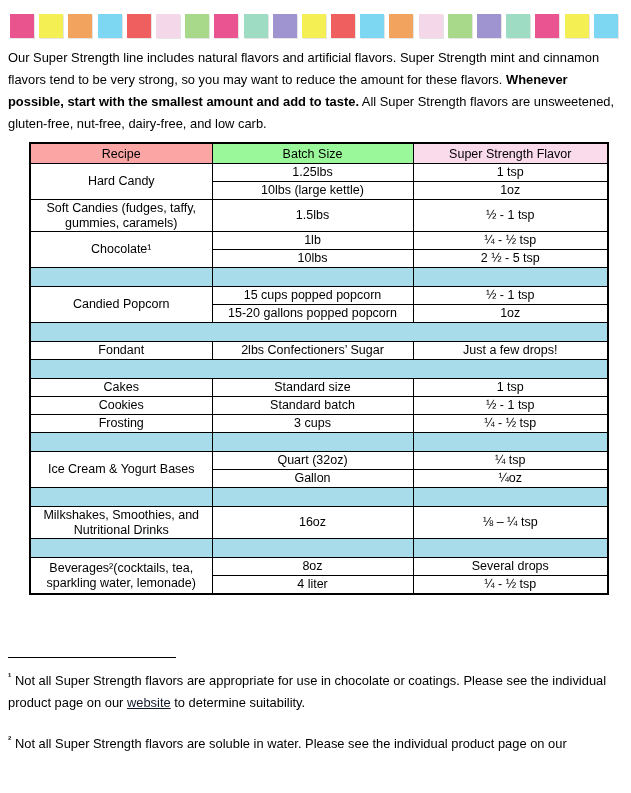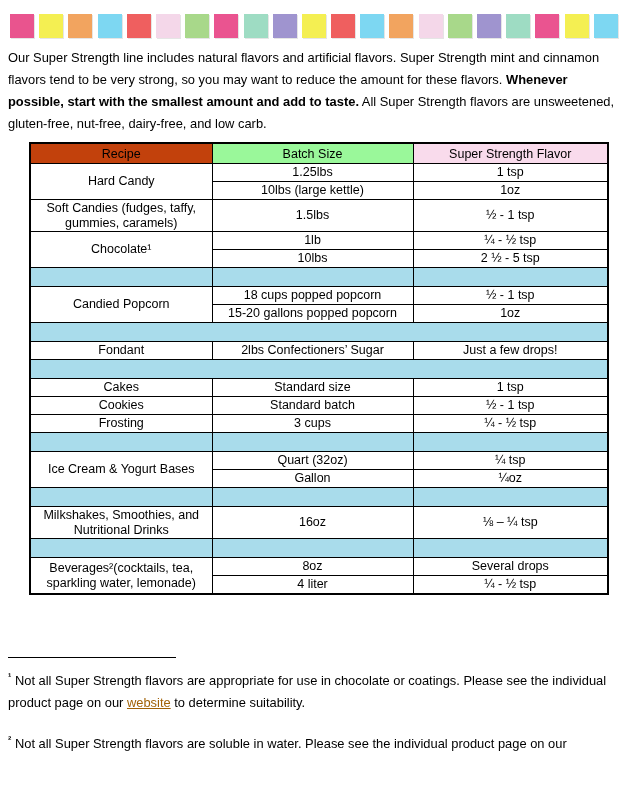--- a/index.html
+++ b/index.html
@@ -58,21 +58,21 @@
   <p class="intro"><span>Our Super Strength line includes natural flavors and artificial flavors. Super Strength mint and cinnamon flavors tend to be very strong, so you may want to reduce the amount for these flavors. </span><b>Whenever possible, start with the smallest amount and add to taste.</b><span> All Super Strength flavors are unsweetened, gluten-free, nut-free, dairy-free, and low carb.</span></p>
 
   <table>
     <colgroup>
       <col style="width:182px">
         <col style="width:201px">
         <col style="width:195px">
     </colgroup>
     <thead>
       <tr>
-          <th style="background: #c2410c;">Recipe</th>
+          <th style="background: #fca5a5;">Recipe</th>
           <th style="background: rgb(154, 248, 154);">Batch Size</th>
           <th style="background: rgb(249, 219, 236);">Super Strength Flavor</th>
         </tr>
     </thead>
     <tbody>
         <tr>
           <td rowspan="2">Hard Candy</td>
           <td>1.25lbs</td>
           <td>1 tsp</td>
         </tr>
@@ -94,21 +94,21 @@
           <td>10lbs</td>
           <td>2 ½ - 5 tsp</td>
         </tr>
         <tr class="sep">
           <td style="background: rgb(169, 220, 235);"></td>
           <td style="background: rgb(169, 220, 235);"></td>
           <td style="background: rgb(169, 220, 235);"></td>
         </tr>
         <tr>
           <td rowspan="2">Candied Popcorn</td>
-          <td>18 cups popped popcorn</td>
+          <td>15 cups popped popcorn</td>
           <td>½ - 1 tsp</td>
         </tr>
         <tr>
           <td>15-20 gallons popped popcorn</td>
           <td>1oz</td>
         </tr>
         <tr class="sep">
           <td colspan="3" style="background: rgb(169, 220, 235);"></td>
         </tr>
         <tr>
@@ -171,17 +171,17 @@
         <tr>
           <td>4 liter</td>
           <td>¼ - ½ tsp</td>
         </tr>
       </tbody>
   </table>
 
   <div class="rule"></div>
 
   <div>
-      <p class="footnote"><sup>¹</sup><span> Not all Super Strength flavors are appropriate for use in chocolate or coatings. Please see the individual product page on our </span><a style="color: #a16207;">website</a><span> to determine suitability.</span></p>
+      <p class="footnote"><sup>¹</sup><span> Not all Super Strength flavors are appropriate for use in chocolate or coatings. Please see the individual product page on our </span><a style="color: #0f172a;">website</a><span> to determine suitability.</span></p>
       <p class="footnote"><sup>²</sup><span> Not all Super Strength flavors are soluble in water. Please see the individual product page on our </span></p>
     </div>
 
 </div>
 
 </body></html>

